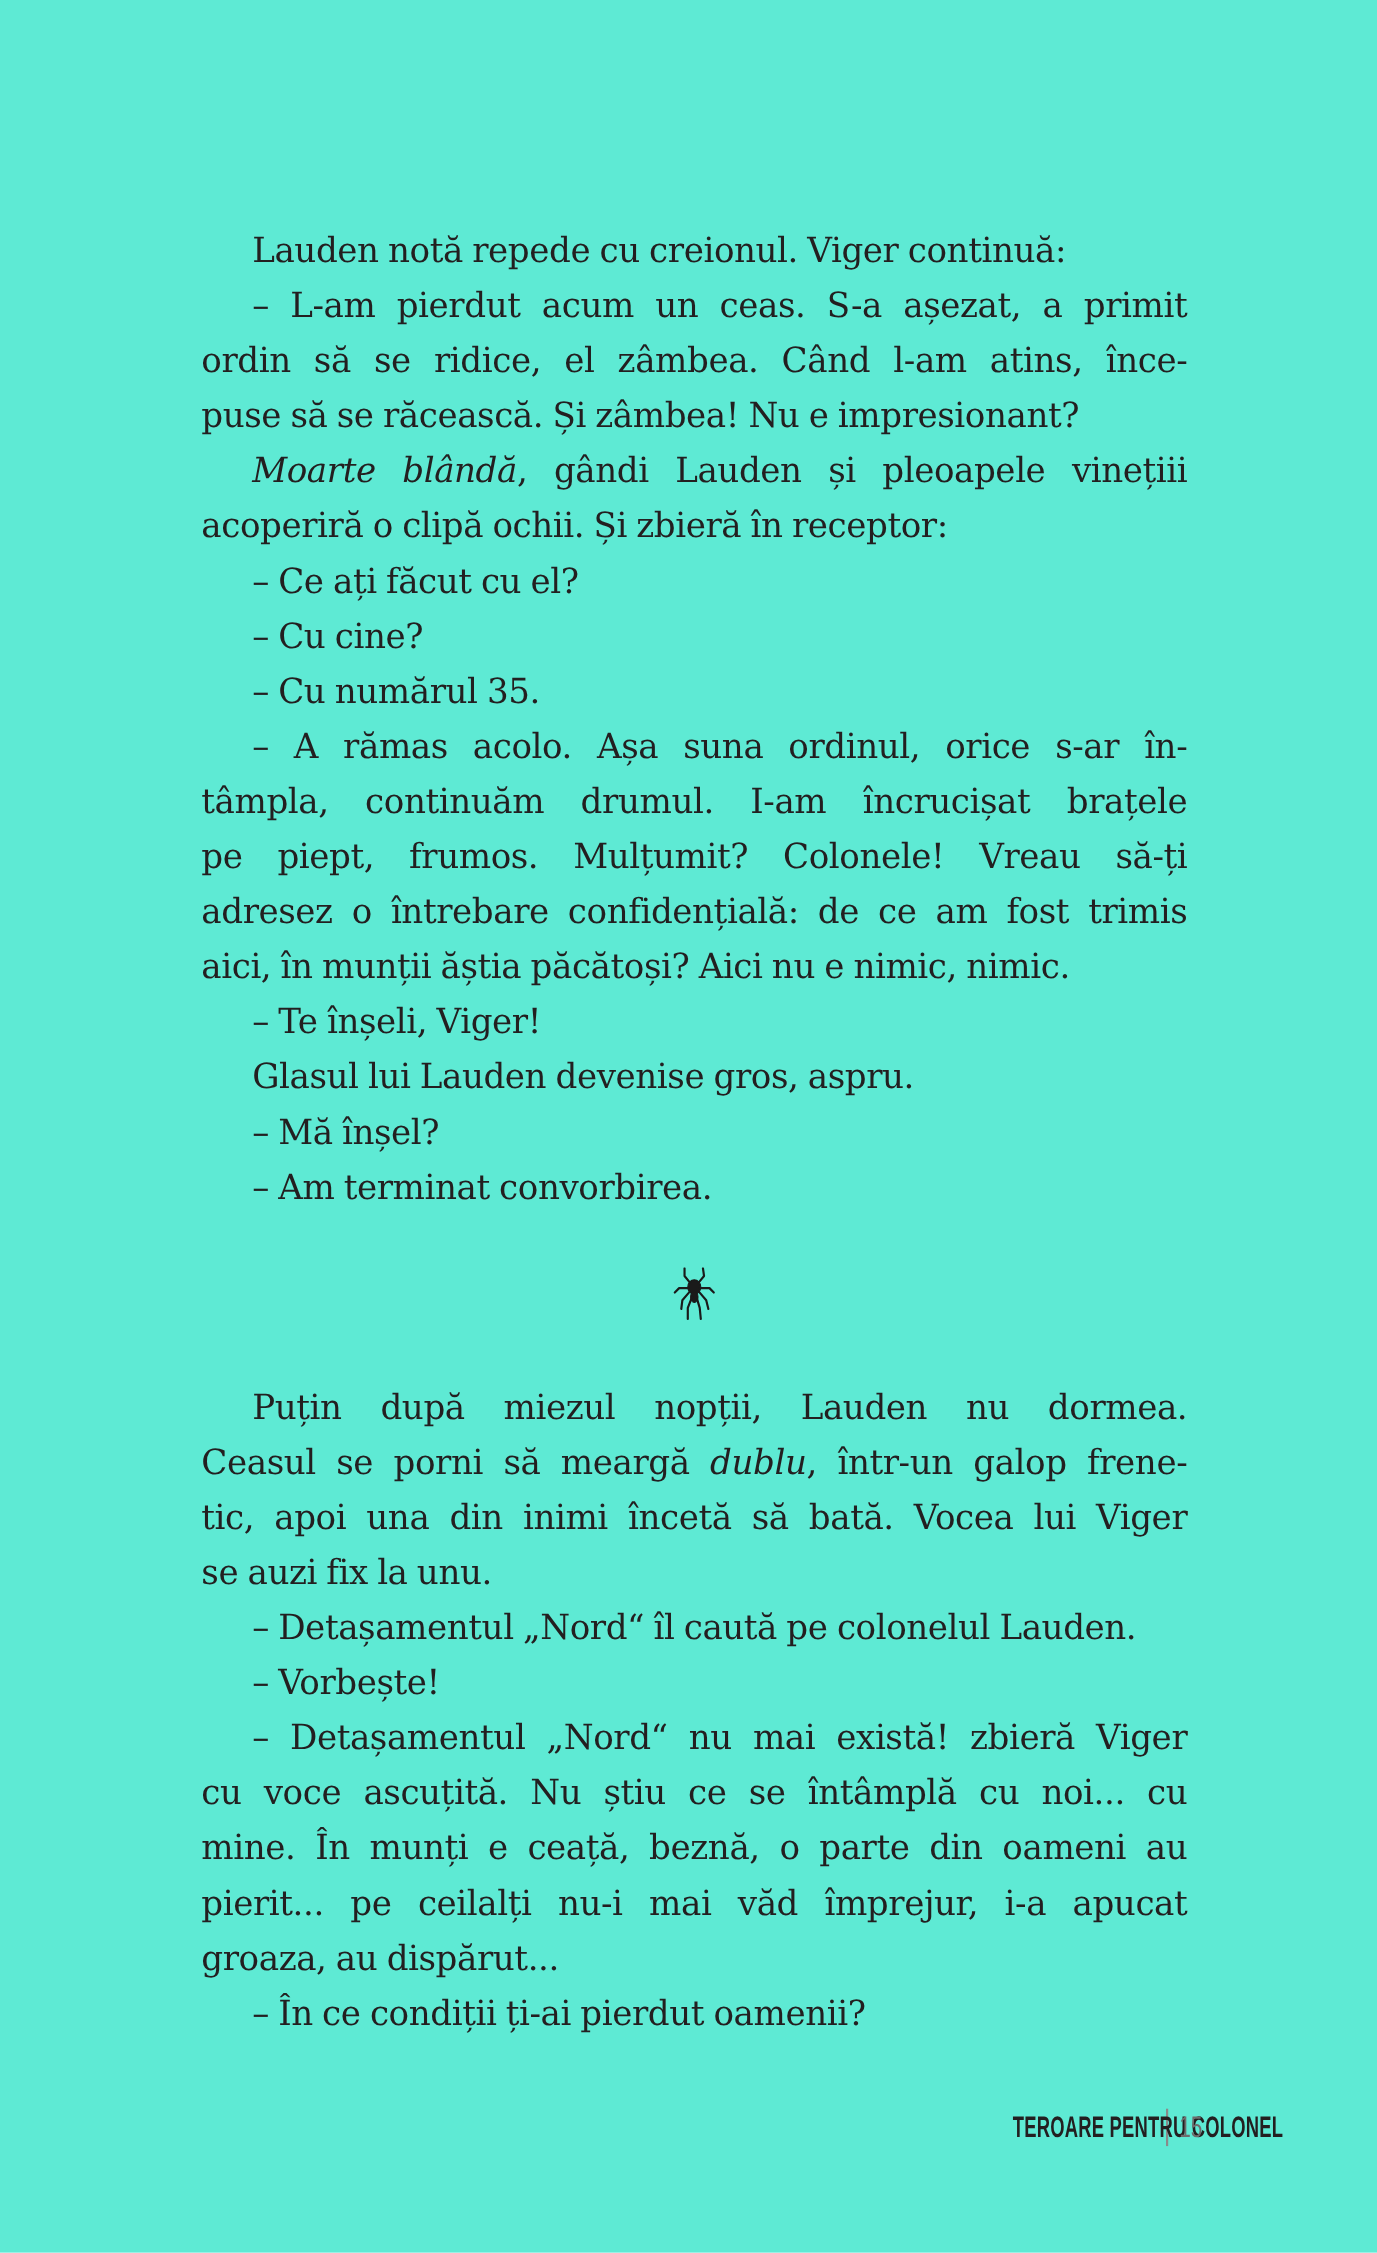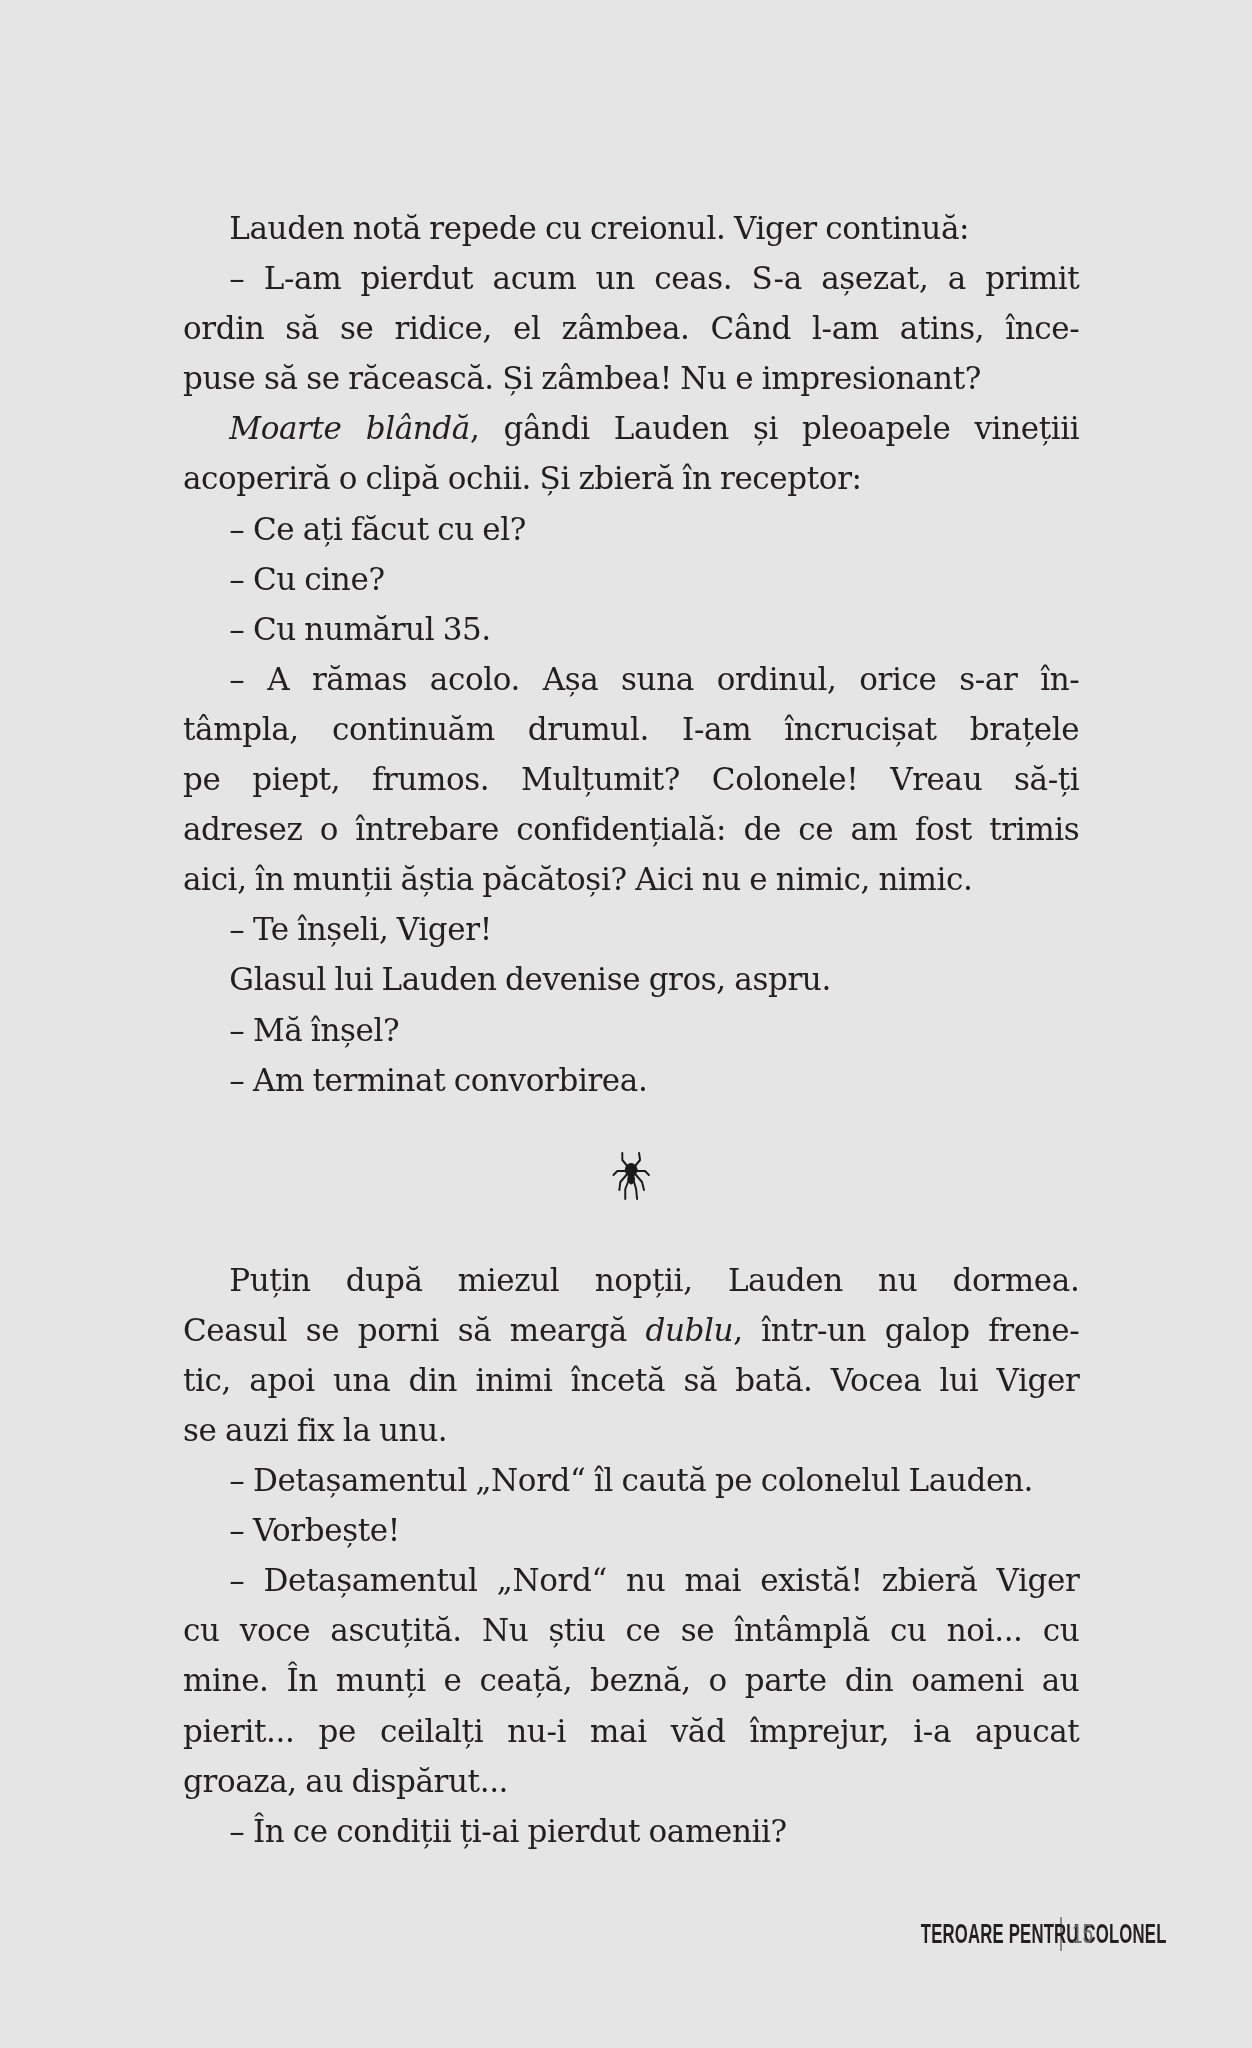--- a/index.html
+++ b/index.html
@@ -12,21 +12,21 @@
     height: 2048px;
     position: relative;
     overflow: hidden;
     color: #231f20;
   }
   .page {
     position: absolute;
     left: 0; top: 0;
     width: 1252px;
     height: 2048px;
-    background: #e5e5e5;
+    background: #5eead4;
   }
   .text-block {
     position: absolute;
     left: 183px;
     top: 203px;
     width: 910px;
     font-family: "DejaVu Serif", serif;
     font-size: 31.5px;
     line-height: 50.1px;
     letter-spacing: -0.4px;

